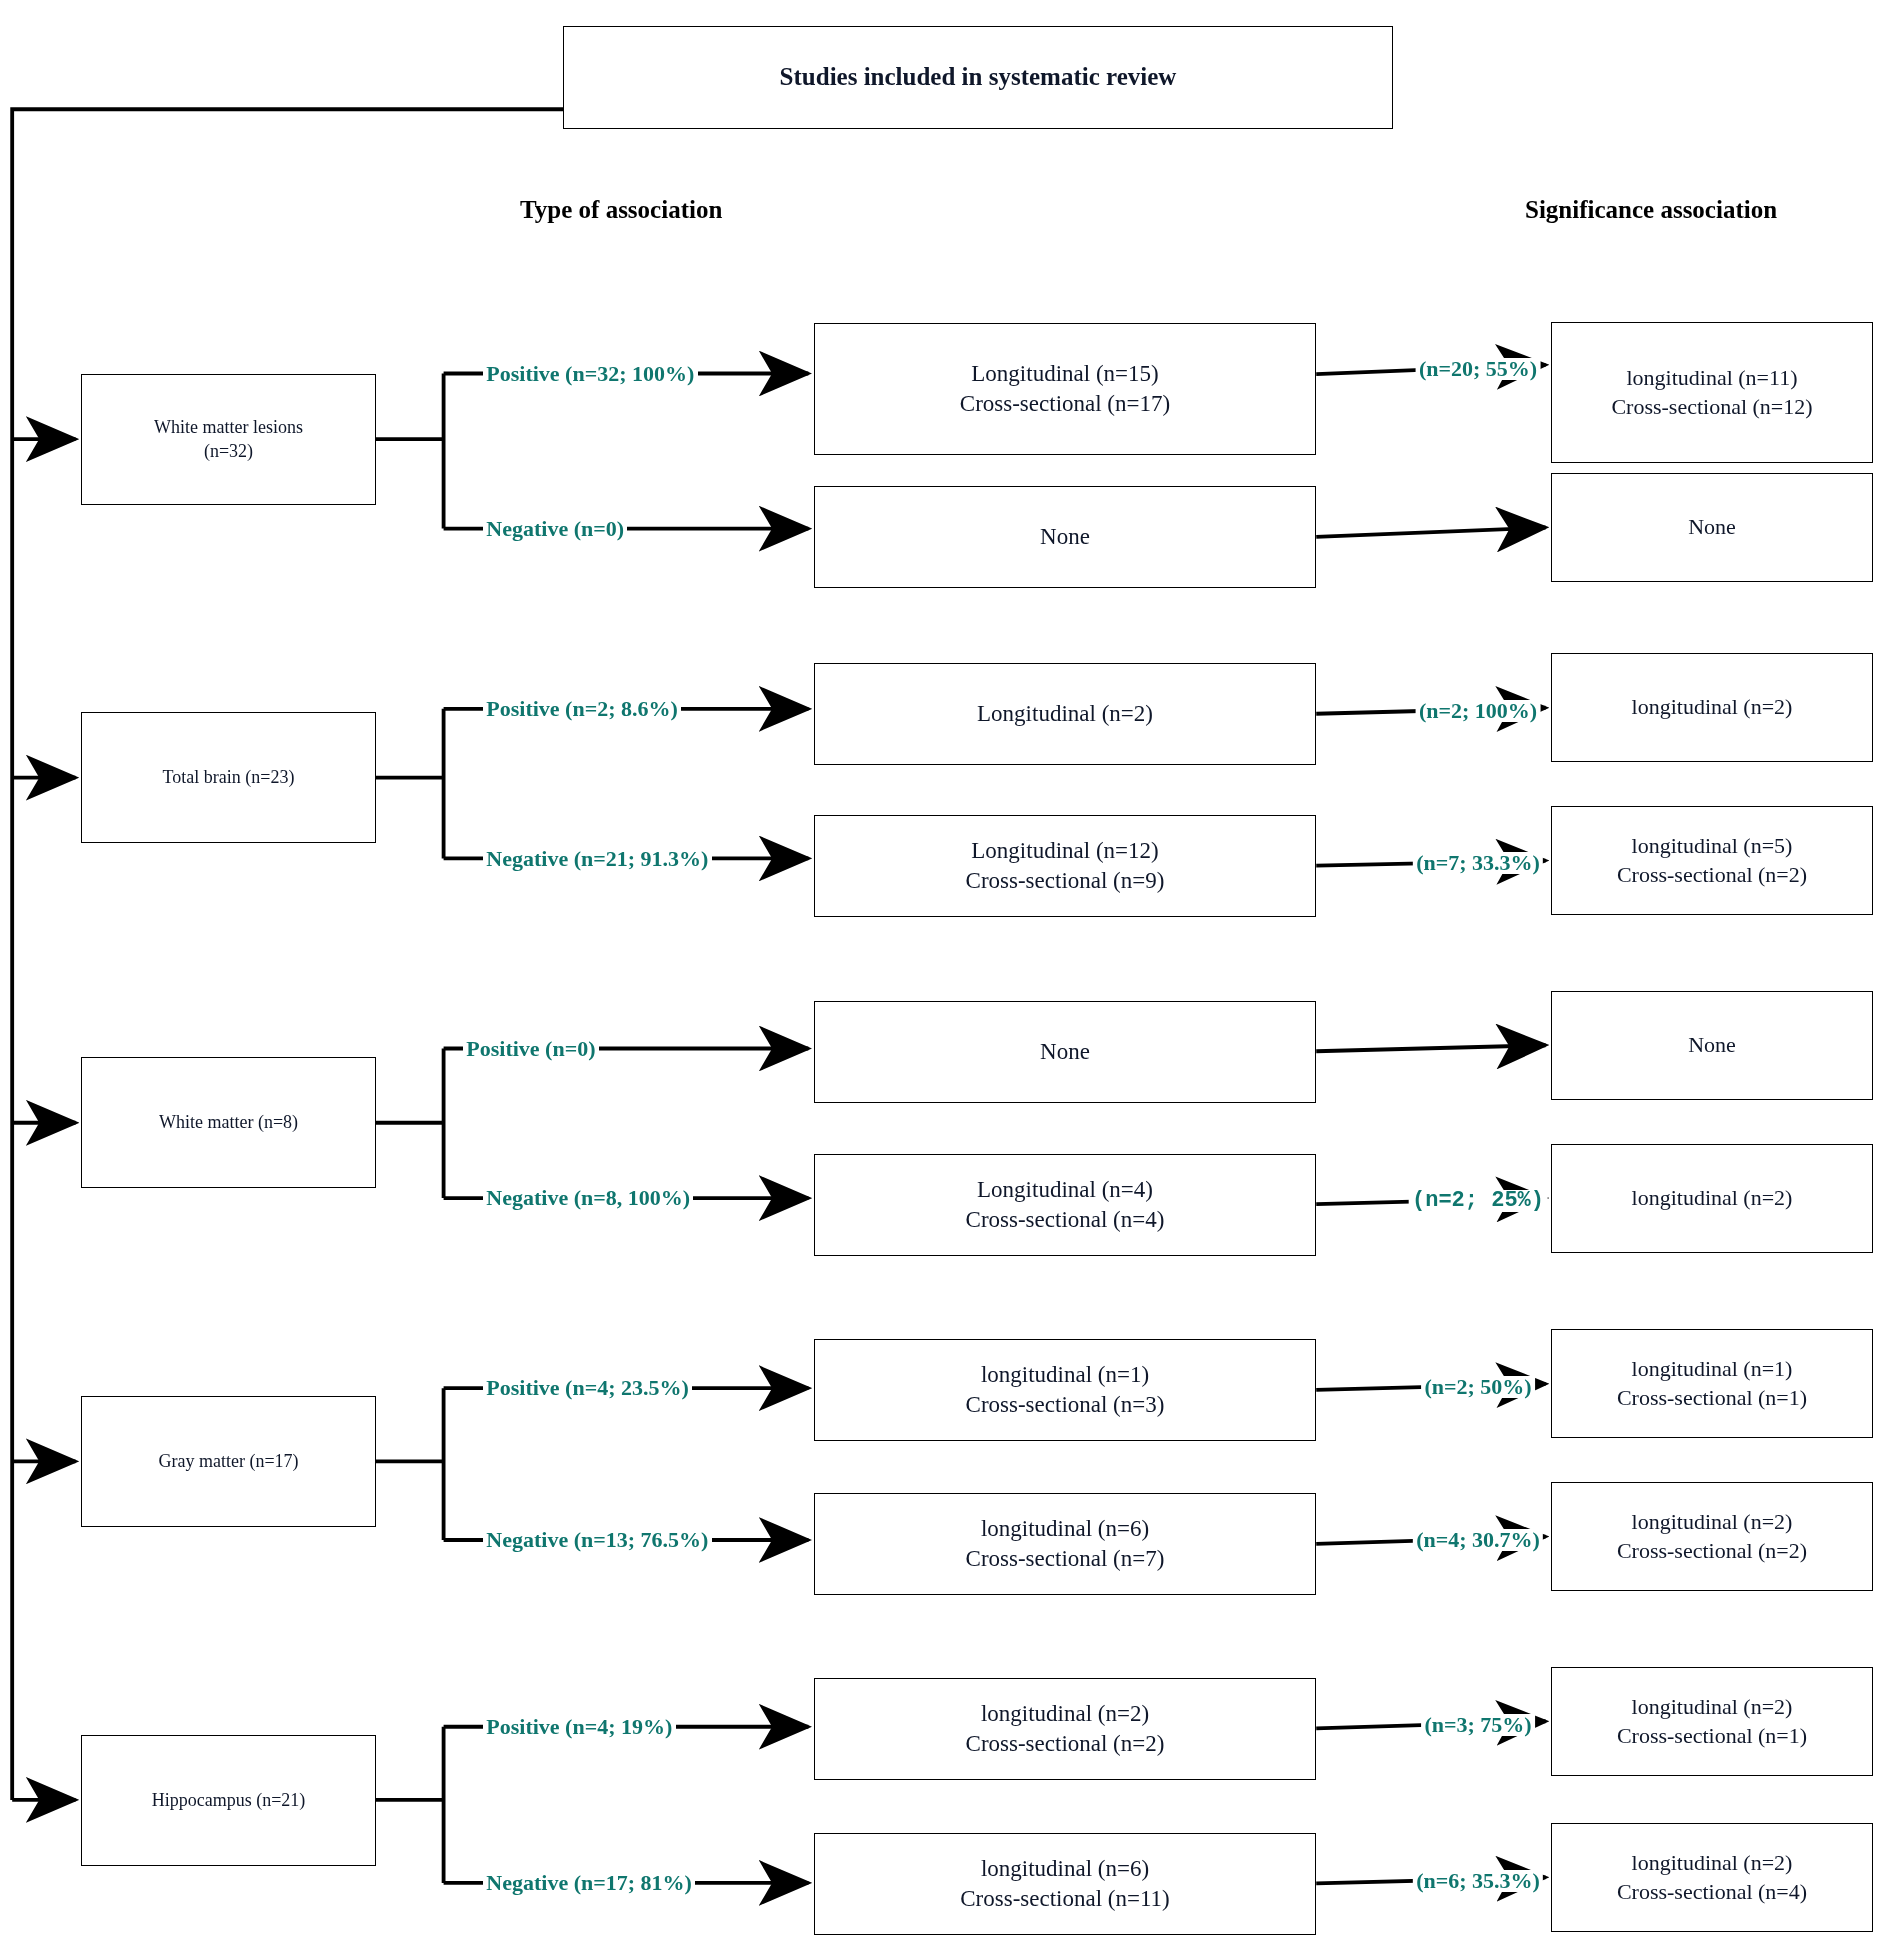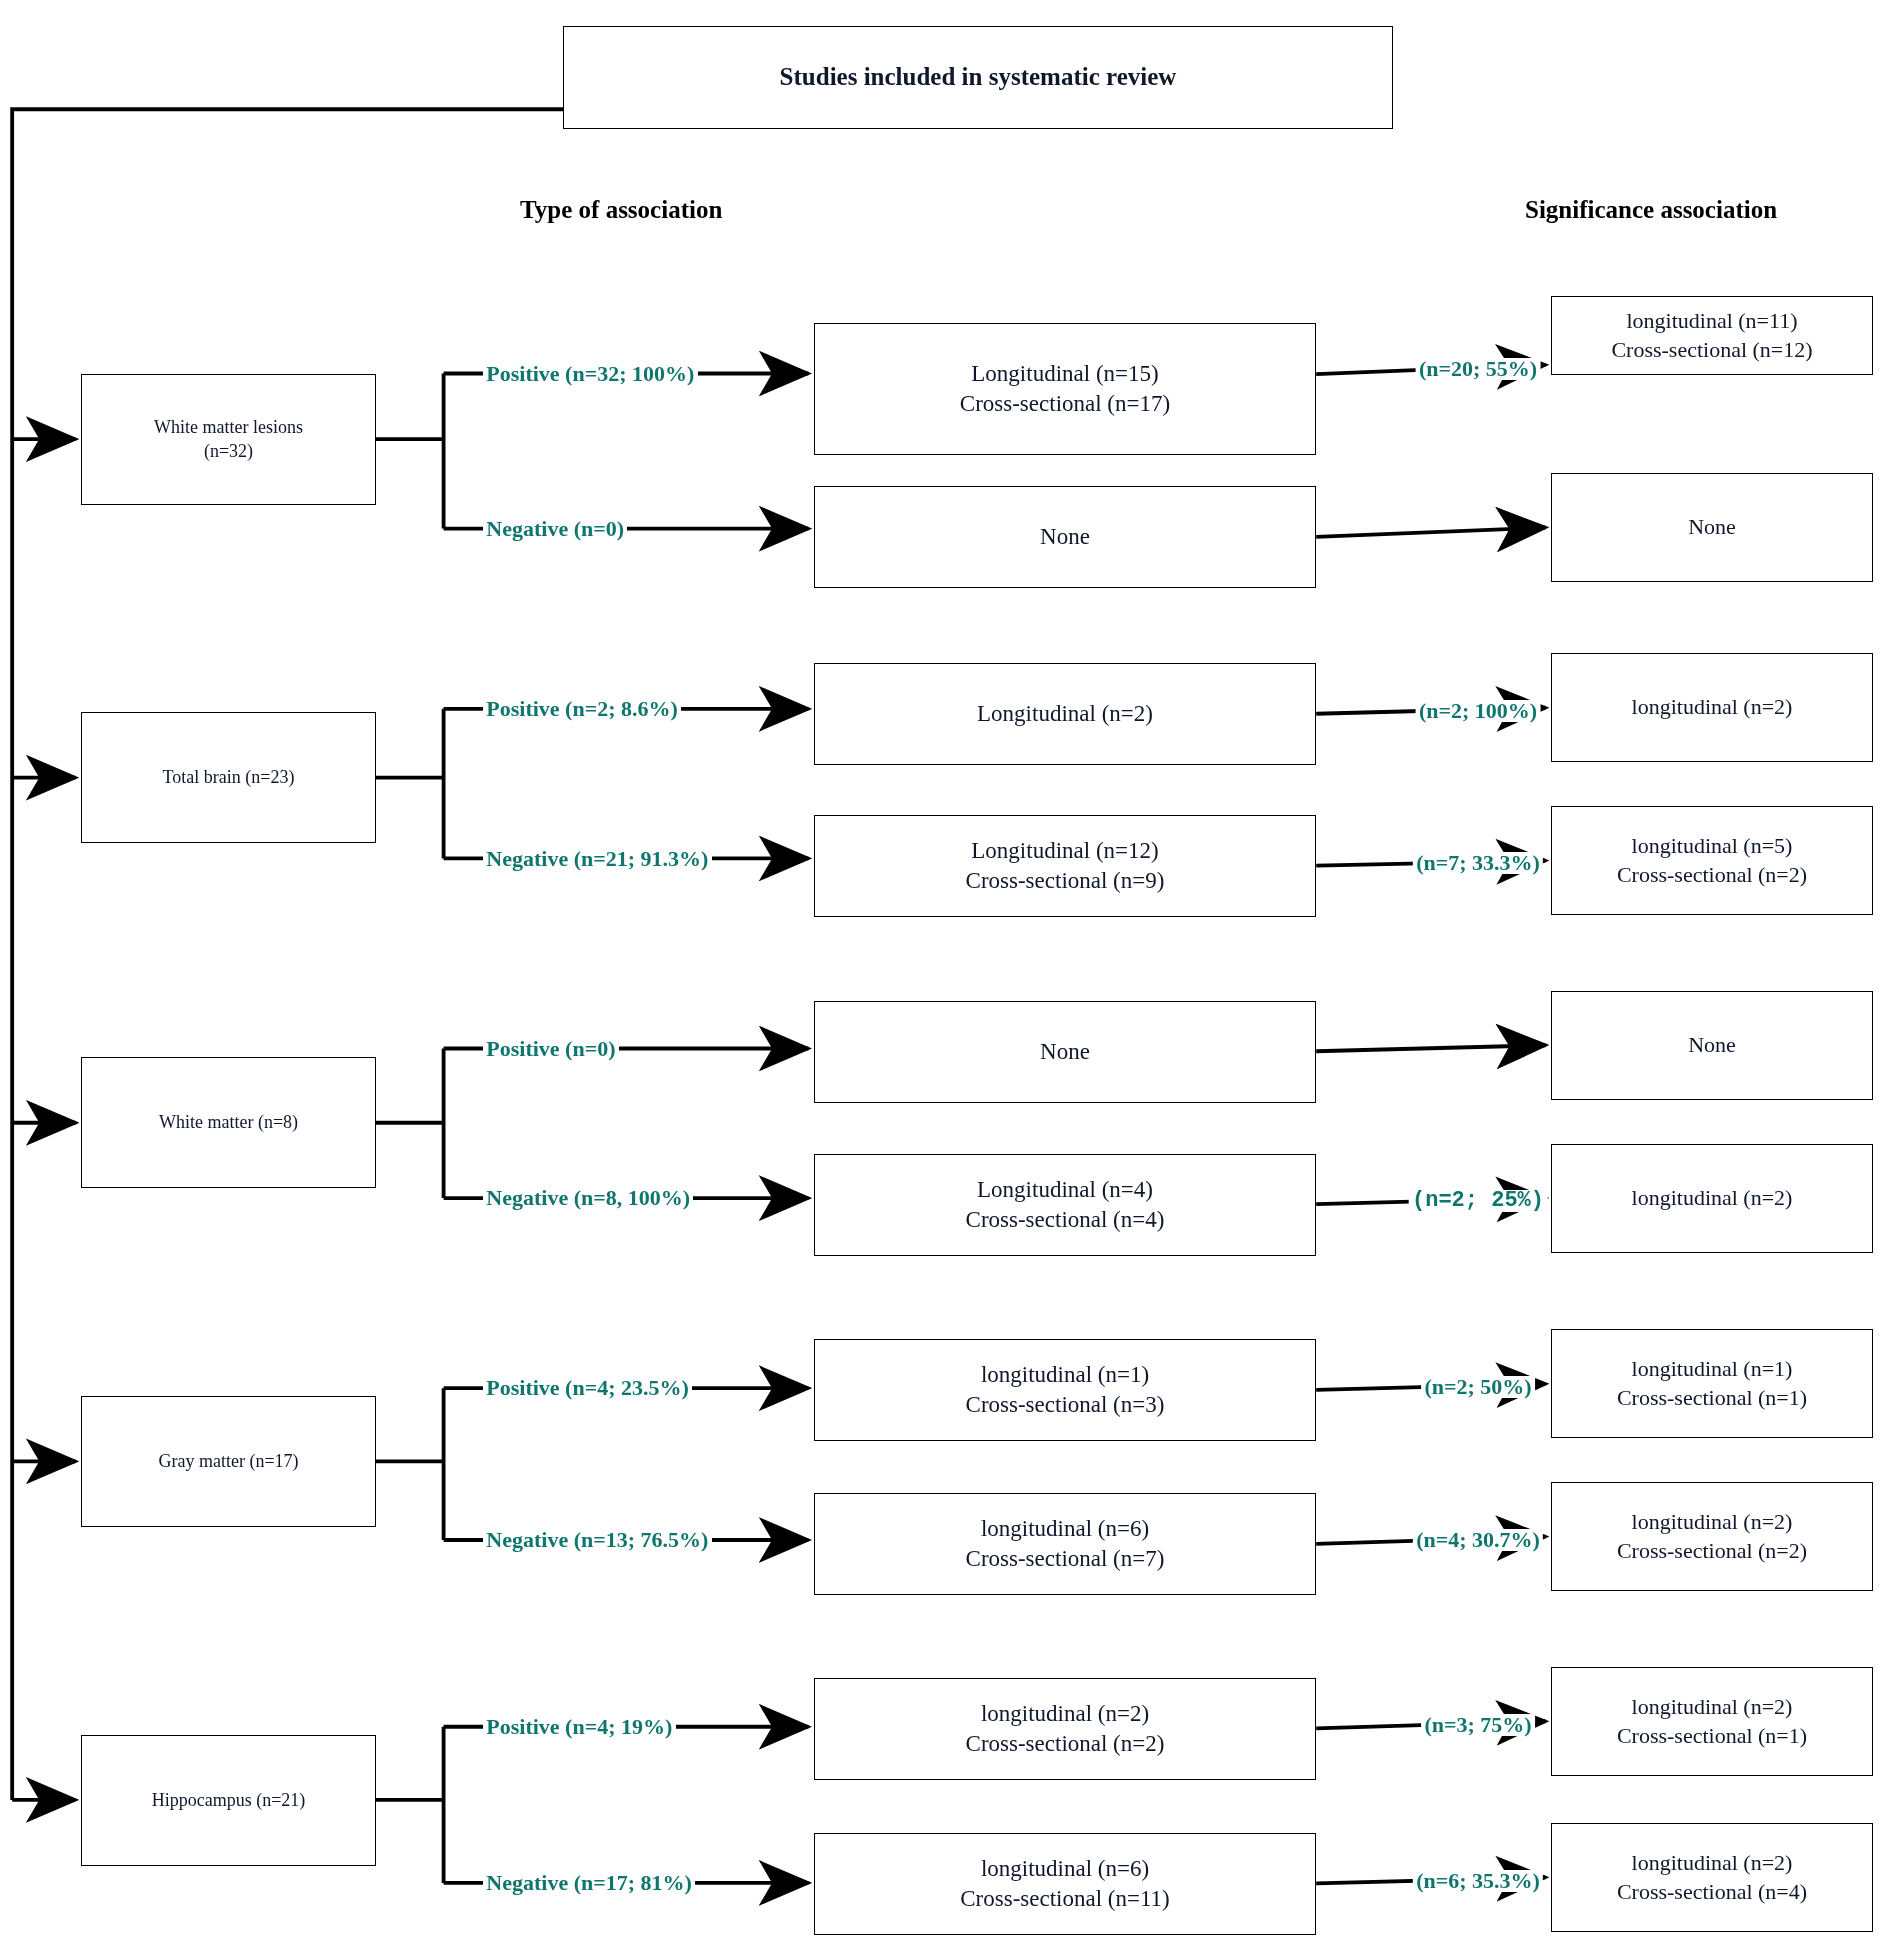--- a/index.html
+++ b/index.html
@@ -134,21 +134,21 @@
       <div class="node cat-node" style="left: 81px; top: 374px; width: 295px; height: 131px;">
         <span class="ln">White matter lesions</span>
         <span class="ln">(n=32)</span>
       </div>
       <div class="edge-label" style="left: 483px; top: 374px;">Positive (n=32; 100%)</div>
       <div class="node type-node" style="left: 814px; top: 323px; width: 502px; height: 132px;">
         <span class="ln">Longitudinal (n=15)</span>
         <span class="ln">Cross-sectional (n=17)</span>
       </div>
       <div class="edge-label center" style="left: 1434px; top: 369px;">(n=20; 55%)</div>
-      <div class="node sig-node" style="left: 1551px; top: 296px; width: 322px; height: 79px;">
+      <div class="node sig-node" style="left: 1551px; top: 322px; width: 322px; height: 141px;">
         <span class="ln">longitudinal (n=11)</span>
         <span class="ln">Cross-sectional (n=12)</span>
       </div>
       <div class="edge-label" style="left: 483px; top: 529px;">Negative (n=0)</div>
       <div class="node type-node" style="left: 814px; top: 486px; width: 502px; height: 102px;">
         <span class="ln">None</span>
       </div>
       <div class="node sig-node" style="left: 1551px; top: 473px; width: 322px; height: 109px;">
         <span class="ln">None</span>
       </div>
@@ -169,21 +169,21 @@
         <span class="ln">Cross-sectional (n=9)</span>
       </div>
       <div class="edge-label center" style="left: 1434px; top: 863px;">(n=7; 33.3%)</div>
       <div class="node sig-node" style="left: 1551px; top: 806px; width: 322px; height: 109px;">
         <span class="ln">longitudinal (n=5)</span>
         <span class="ln">Cross-sectional (n=2)</span>
       </div>
       <div class="node cat-node" style="left: 81px; top: 1057px; width: 295px; height: 131px;">
         <span class="ln">White matter (n=8)</span>
       </div>
-      <div class="edge-label" style="left: 483px; top: 1049px;">Positive (n=0)</div>
+      <div class="edge-label" style="left: 463px; top: 1049px;">Positive (n=0)</div>
       <div class="node type-node" style="left: 814px; top: 1001px; width: 502px; height: 102px;">
         <span class="ln">None</span>
       </div>
       <div class="node sig-node" style="left: 1551px; top: 991px; width: 322px; height: 109px;">
         <span class="ln">None</span>
       </div>
       <div class="edge-label" style="left: 483px; top: 1198px;">Negative (n=8, 100%)</div>
       <div class="node type-node" style="left: 814px; top: 1154px; width: 502px; height: 102px;">
         <span class="ln">Longitudinal (n=4)</span>
         <span class="ln">Cross-sectional (n=4)</span>

